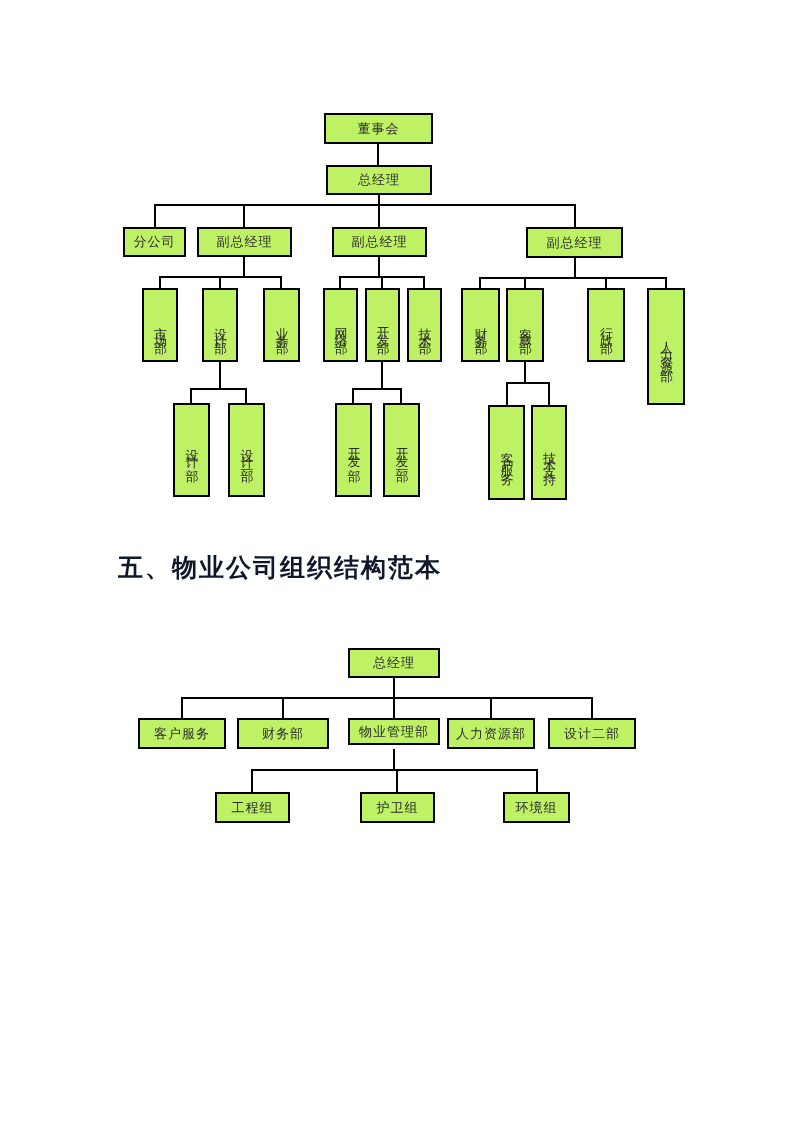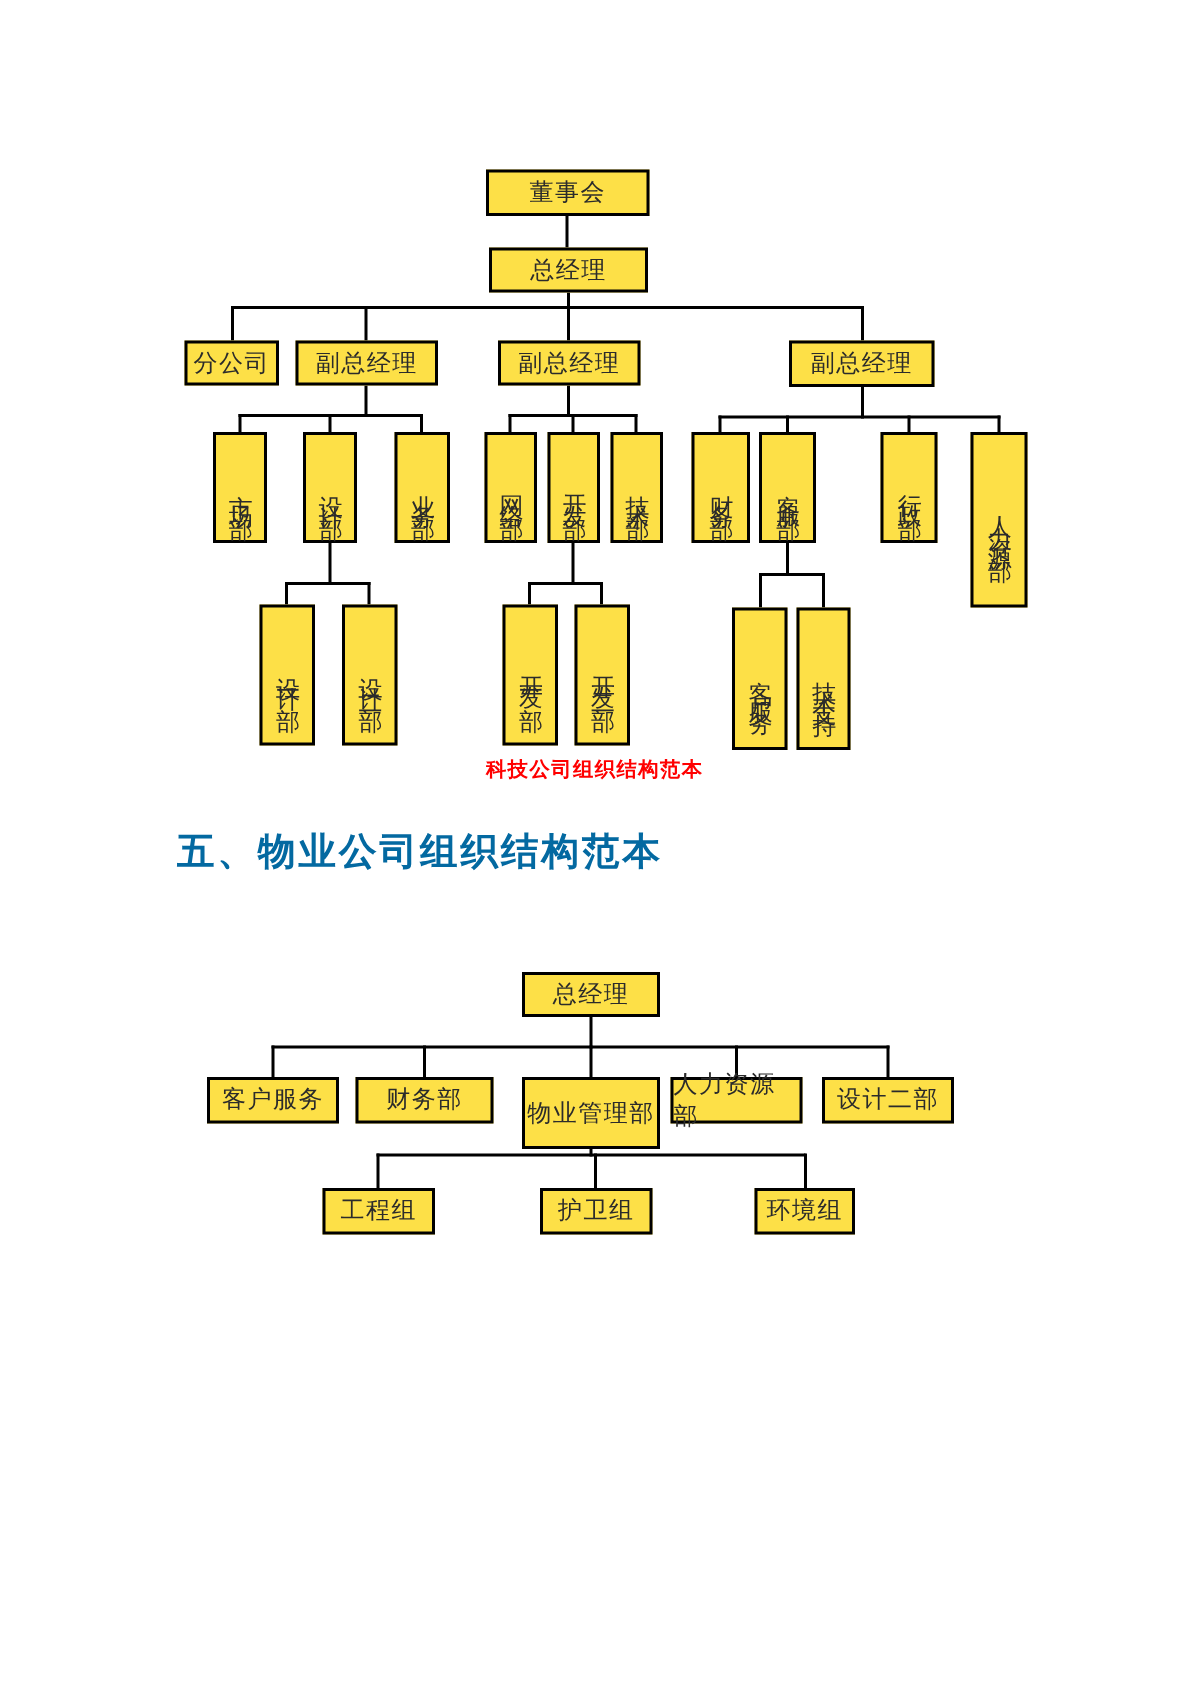--- a/index.html
+++ b/index.html
@@ -3,35 +3,35 @@
 <meta charset="utf-8">
 <style>
   html,body { margin:0; padding:0; background:#ffffff; }
   #page {
     position:relative; width:793px; height:1122px; background:#ffffff;
     font-family:"DejaVu Serif","Liberation Serif",serif; color:#1a1a1a;
     overflow:hidden;
   }
   .box {
     position:absolute; box-sizing:border-box; border:2px solid #000;
-    background:#fde047; display:flex; align-items:center; justify-content:center;
-    font-size:16px; color:#2b2b2b; letter-spacing:1px; text-align:left;
+    background:#bef264; display:flex; align-items:center; justify-content:center;
+    font-size:13px; color:#2b2b2b; letter-spacing:1px; text-align:center;
   }
   .box.v {
     writing-mode:vertical-rl; text-orientation:upright;
     letter-spacing:7px; padding-top:4px;
   }
   .vline { position:absolute; width:2px; background:#000; }
   .hline { position:absolute; height:2px; background:#000; }
   .caption {
     position:absolute; left:0; width:793px; text-align:center;
     font-weight:bold; font-size:13.5px; color:#ff0000; letter-spacing:1px;
   }
   .heading {
-    position:absolute; font-weight:bold; font-size:25px; color:#0369a1;
+    position:absolute; font-weight:bold; font-size:25px; color:#0f172a;
     letter-spacing:2px; font-family:"DejaVu Serif","Liberation Serif",serif;
   }
   .para { position:absolute; font-size:14.5px; color:#1a1a1a; letter-spacing:0.5px; }
 </style>
 </head>
 <body>
 
 <div id="page">
 
   <div class="vline" style="left:377px;top:144px;height:21px"></div>
@@ -94,42 +94,41 @@
   <div class="box v" style="left:587px;top:288px;width:38px;height:74px">行政部</div>
   <div class="box v" style="left:647px;top:288px;width:38px;height:117px">人力资源部</div>
 
   <div class="box v" style="left:173px;top:403px;width:37px;height:94px">设计一部</div>
   <div class="box v" style="left:228px;top:403px;width:37px;height:94px">设计二部</div>
   <div class="box v" style="left:335px;top:403px;width:37px;height:94px">开发一部</div>
   <div class="box v" style="left:383px;top:403px;width:37px;height:94px">开发二部</div>
   <div class="box v" style="left:488px;top:405px;width:37px;height:95px">客户服务</div>
   <div class="box v" style="left:531px;top:405px;width:36px;height:95px">技术支持</div>
 
-  <div class="caption" style="top:504px">科技公司组织结构范本</div>
 
   <div class="heading" style="left:118px;top:551px">五、物业公司组织结构范本</div>
 
   <div class="vline" style="left:393px;top:678px;height:21px"></div>
   <div class="hline" style="left:181px;top:697px;width:412px"></div>
   <div class="vline" style="left:181px;top:697px;height:21px"></div>
   <div class="vline" style="left:282px;top:697px;height:21px"></div>
   <div class="vline" style="left:393px;top:697px;height:21px"></div>
   <div class="vline" style="left:490px;top:697px;height:21px"></div>
   <div class="vline" style="left:591px;top:697px;height:21px"></div>
 
   <div class="vline" style="left:393px;top:749px;height:22px"></div>
   <div class="hline" style="left:251px;top:769px;width:286px"></div>
   <div class="vline" style="left:251px;top:769px;height:23px"></div>
   <div class="vline" style="left:396px;top:769px;height:23px"></div>
   <div class="vline" style="left:536px;top:769px;height:23px"></div>
 
   <div class="box" style="left:348px;top:648px;width:92px;height:30px">总经理</div>
   <div class="box" style="left:138px;top:718px;width:88px;height:31px">客户服务</div>
   <div class="box" style="left:237px;top:718px;width:92px;height:31px">财务部</div>
-  <div class="box" style="left:348px;top:718px;width:92px;height:48px">物业管理部</div>
+  <div class="box" style="left:348px;top:718px;width:92px;height:27px">物业管理部</div>
   <div class="box" style="left:447px;top:718px;width:88px;height:31px">人力资源部</div>
   <div class="box" style="left:548px;top:718px;width:88px;height:31px">设计二部</div>
   <div class="box" style="left:215px;top:792px;width:75px;height:31px">工程组</div>
   <div class="box" style="left:360px;top:792px;width:75px;height:31px">护卫组</div>
   <div class="box" style="left:503px;top:792px;width:67px;height:31px">环境组</div>
 
 
 </div>
 
 </body></html>

